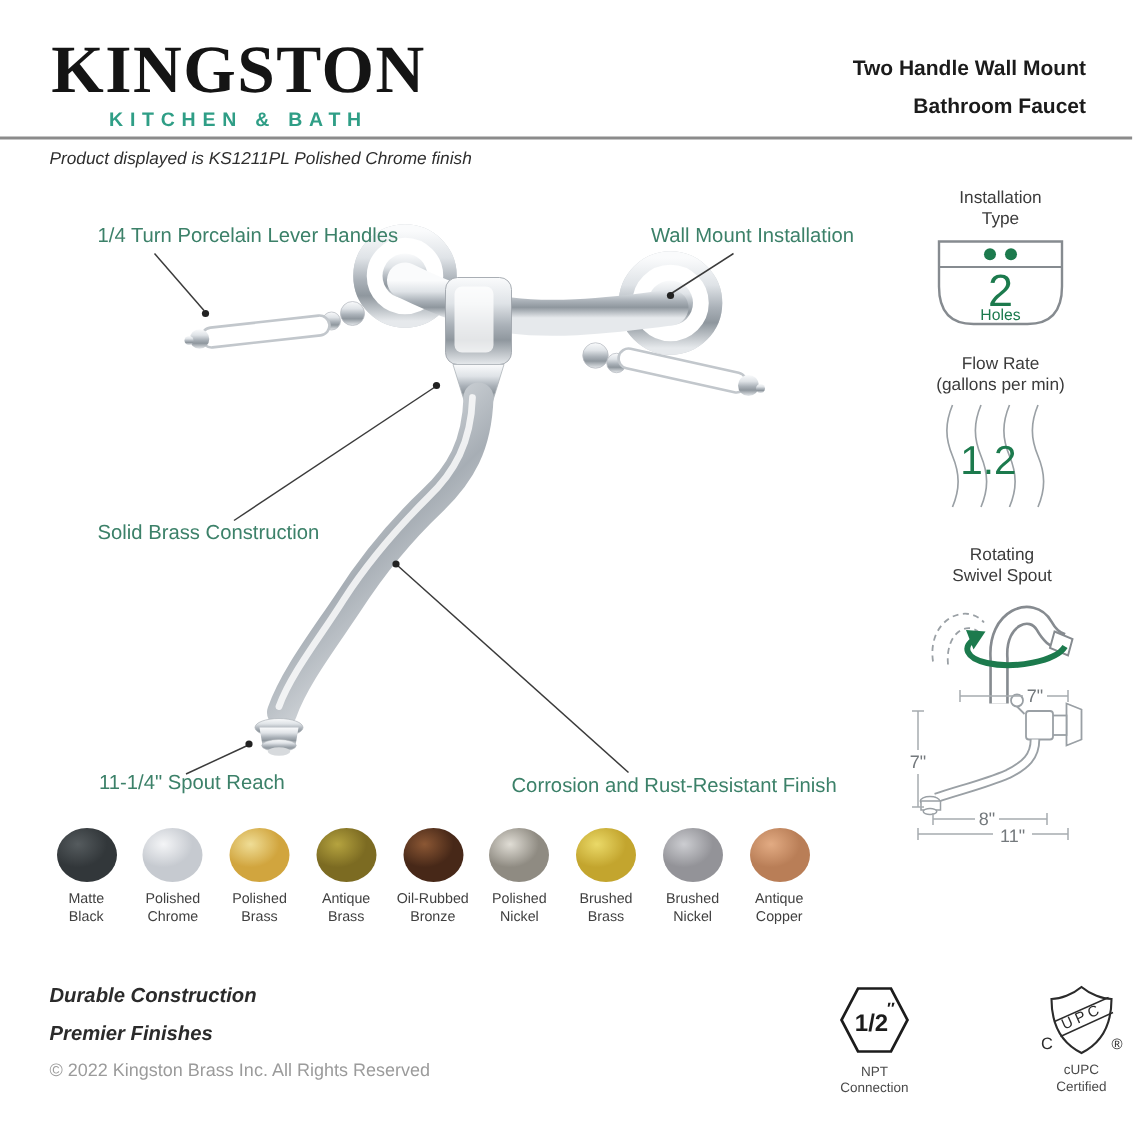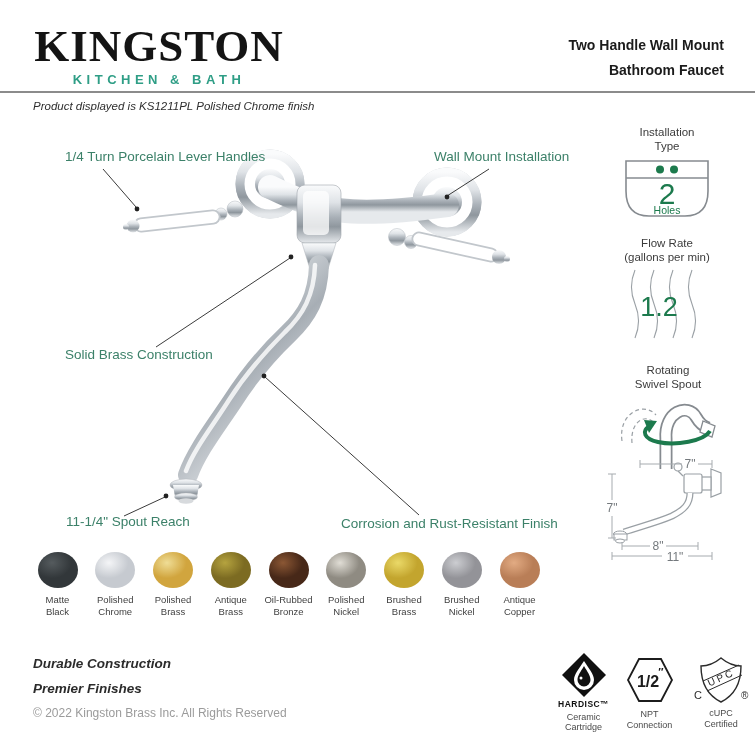--- a/index.html
+++ b/index.html
@@ -297,33 +297,20 @@
         </div>
     </div>
   </div>
 
   <div class="foot-line fl1">Durable Construction</div>
   <div class="foot-line fl2">Premier Finishes</div>
   <div class="copyright">© 2022 Kingston Brass Inc. All Rights Reserved</div>
 
   <div class="certs">
     <div class="cert">
-      <svg width="46" height="46" viewBox="0 0 46 46">
-        <polygon points="23,1 45,23 23,45 1,23" fill="#101010"></polygon>
-        <path d="M23,9 C18,17 13,22 13,28 a10,10 0 0 0 20,0 C33,22 28,17 23,9 Z" fill="#ffffff"></path>
-        <path d="M23,14 C19.5,20 16.5,23.5 16.5,28 a6.5,6.5 0 0 0 13,0 C29.5,23.5 26.5,20 23,14 Z" fill="#101010"></path>
-        <circle cx="20" cy="26" r="1.5" fill="#ffffff"></circle>
-      </svg>
-      <div class="cert-badge">HARDISC™</div>
-      <div class="cert-label">
-          <div>Ceramic</div>
-          <div>Cartridge</div>
-        </div>
-    </div>
-    <div class="cert">
       <svg width="50" height="52" viewBox="0 0 50 52">
         <polygon points="14,5 36,5 47,26 36,47 14,47 3,26" fill="none" stroke="#1c1c1c" stroke-width="1.8"></polygon>
         <text x="23" y="33" text-anchor="middle" font-size="16" font-weight="700" fill="#1c1c1c" font-family="Liberation Sans, sans-serif">1/2</text>
         <text x="36" y="22" text-anchor="middle" font-size="11" font-weight="700" fill="#1c1c1c" font-family="Liberation Sans, sans-serif">″</text>
       </svg>
       <div class="cert-label">
           <div>NPT</div>
           <div>Connection</div>
         </div>
     </div>

